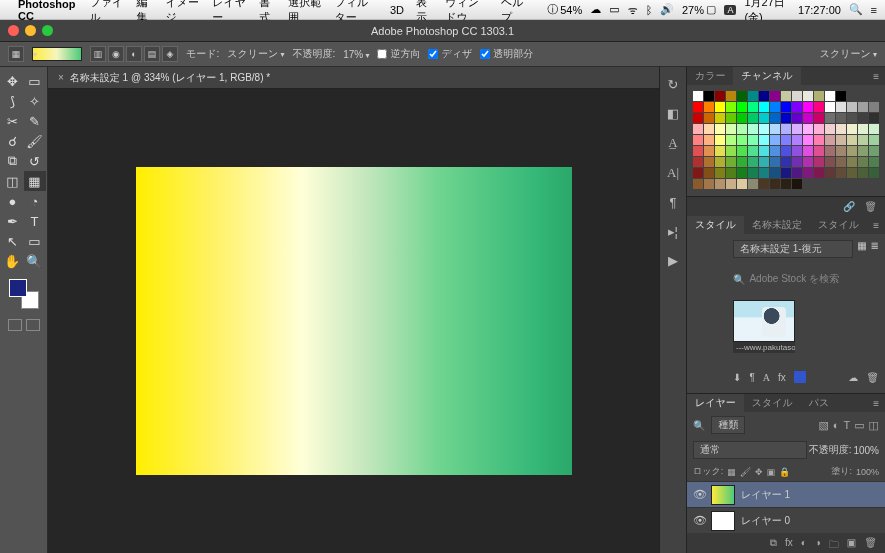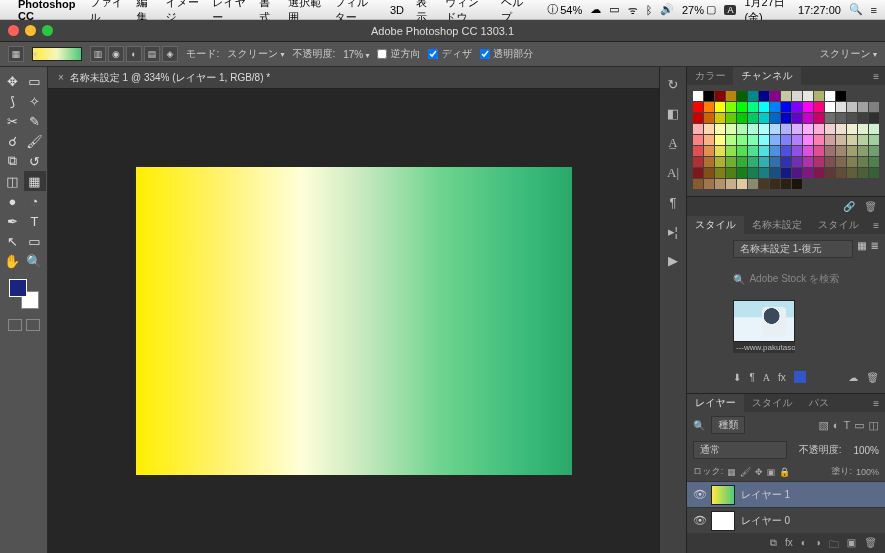--- a/index.html
+++ b/index.html
@@ -68,21 +68,21 @@
 .lib-thumb { width: 62px; height: 42px; background: linear-gradient(#bce4f0 40%, #e8f4fa 42%); border: 1px solid #222; position: relative; }
 .lib-thumb::after { content: ""; position: absolute; right: 8px; top: 6px; width: 24px; height: 30px; background: radial-gradient(circle at 40% 30%, #3a4a5a 30%, transparent 32%), #e8f0f4; border-radius: 4px; }
 .lib-cap { font-size: 8px; color: #bbb; background: #333; padding: 1px 3px; width: 62px; overflow: hidden; white-space: nowrap; }
 .lib-icons { display: flex; gap: 8px; padding: 4px 0; align-items: center; font-size: 10px; color: #bbb; }
 .lib-icons .sq { width: 12px; height: 12px; background: #3355cc; }
 
 .layers-body { display: flex; flex-direction: column; font-size: 10px; }
 .layers-row1 { display: flex; align-items: center; padding: 4px 6px; gap: 6px; }
 .layers-row1 .kind { background: #4a4a4a; border: 1px solid #333; padding: 1px 6px; }
 .layers-row1 .filt { margin-left: auto; display: flex; gap: 4px; font-size: 11px; color: #aaa; }
-.layers-row2 { display: flex; align-items: center; padding: 3px 6px; gap: 12px; }
+.layers-row2 { display: flex; align-items: center; padding: 3px 6px; gap: 2px; }
 .layers-row2 .blend { background: #4a4a4a; border: 1px solid #333; padding: 1px 6px; flex: 1; }
 .layers-row3 { display: flex; align-items: center; padding: 3px 6px; gap: 4px; font-size: 9px; color: #aaa; }
 .layer { display: flex; align-items: center; height: 26px; padding: 0 6px; gap: 6px; border-top: 1px solid #333; }
 .layer.sel { background: #5a6a88; }
 .layer .eye { width: 12px; font-size: 11px; }
 .layer .lthumb { width: 24px; height: 20px; border: 1px solid #222; }
 .layer .lthumb.grad { background: linear-gradient(90deg, #ffeb3b, #4fc97a); }
 .layer .lthumb.white { background: #fff; }
 .layer-footer { display: flex; justify-content: flex-end; gap: 8px; padding: 4px 8px; background: #383838; font-size: 10px; color: #aaa; margin-top: auto; }
 </style>

